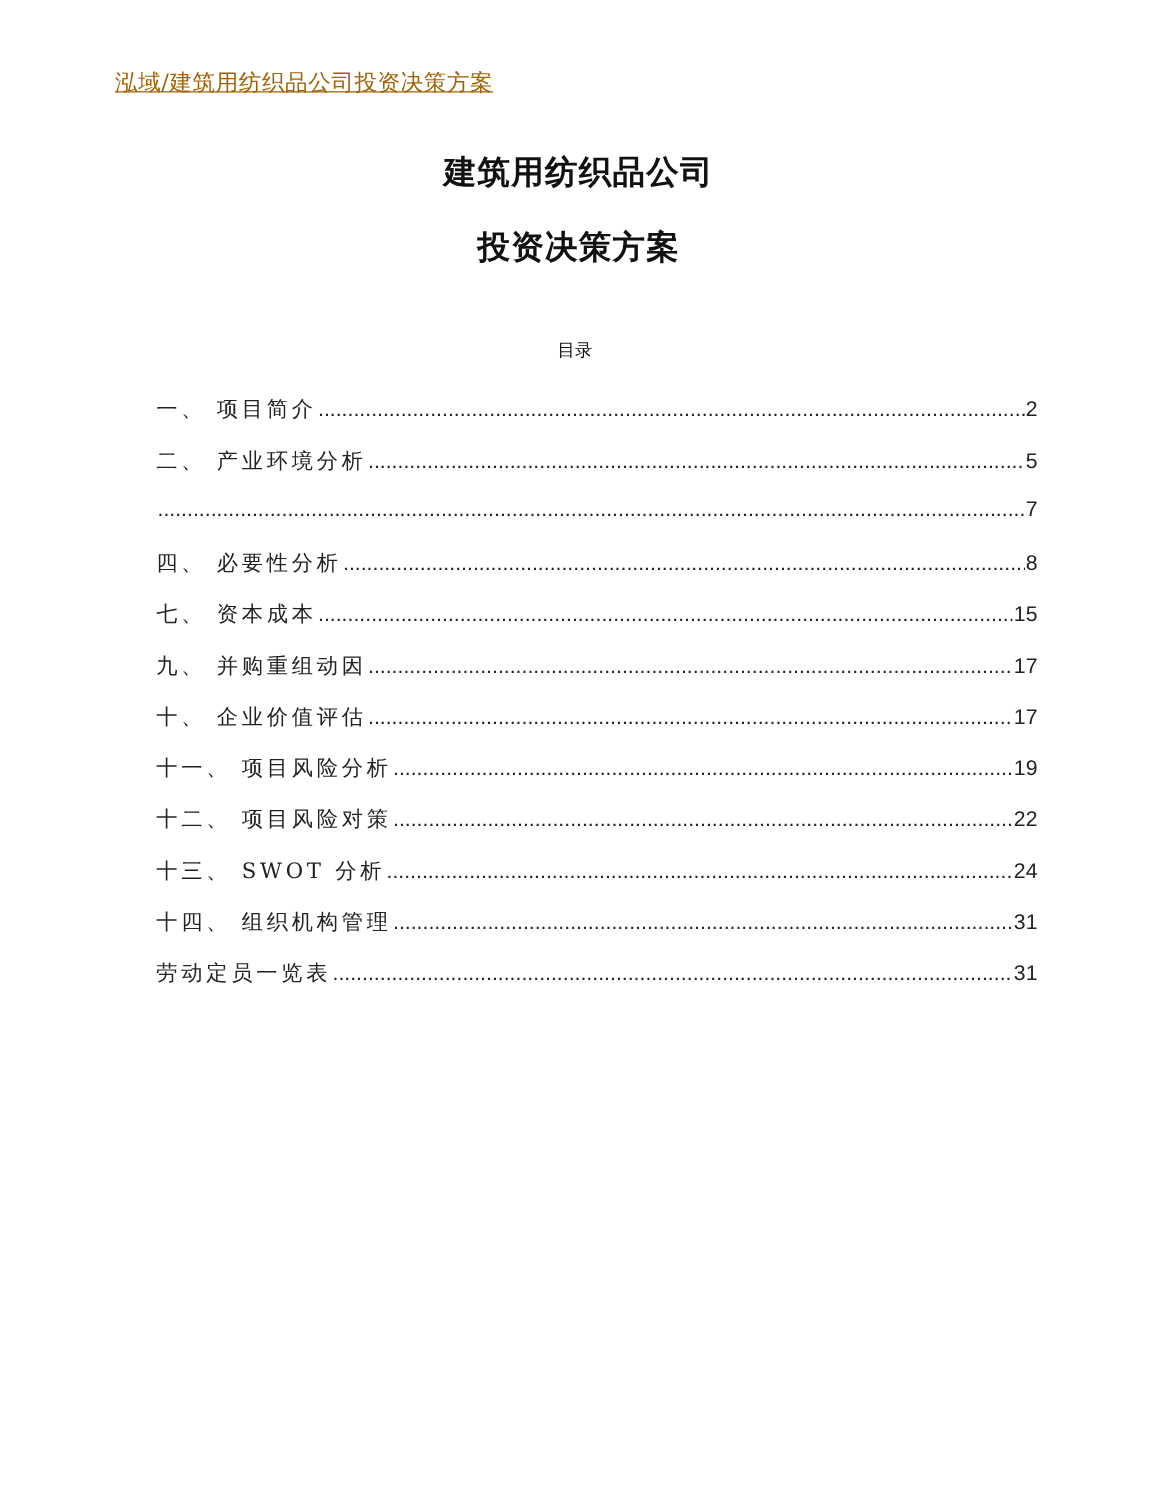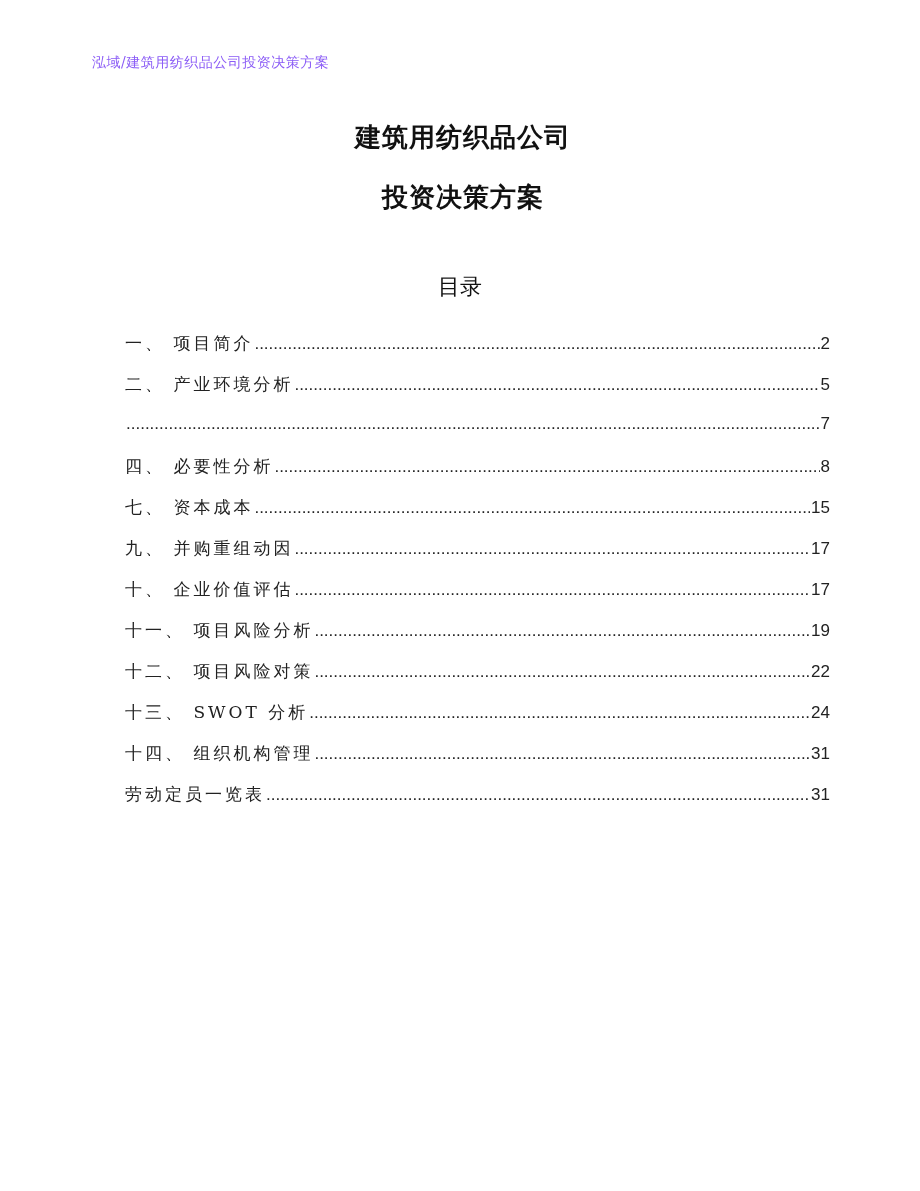--- a/index.html
+++ b/index.html
@@ -1,22 +1,22 @@
 <!DOCTYPE html>
 <html><head>
 <meta charset="utf-8">
 <style>
   html, body { margin: 0; padding: 0; background: #ffffff; }
   body { width: 920px; height: 1191px; position: relative; overflow: hidden; font-family: "DejaVu Sans", sans-serif; color: #1a1a1a; }
-  .running-header { position: absolute; left: 92px; top: 54px; font-size: 14px; color: #8b5cf6; letter-spacing: 0.5px; font-family: "DejaVu Serif", serif; }
+  .running-header { position: absolute; left: 92px; top: 54px; font-size: 18px; color: #a16207; letter-spacing: 0.5px; font-family: "DejaVu Serif", serif; text-decoration: underline; }
   .title-line { position: absolute; left: 3px; width: 920px; text-align: center; font-weight: bold; font-size: 26px; color: #111; letter-spacing: 1px; }
   .title-1 { top: 120px; }
   .title-2 { top: 180px; }
-  .toc-heading { position: absolute; left: 0; width: 920px; top: 272px; text-align: center; font-size: 22px; color: #111; font-family: "DejaVu Serif", serif; }
-  .toc { position: absolute; left: 125px; top: 332px; width: 705px; }
+  .toc-heading { position: absolute; left: 0; width: 920px; top: 272px; text-align: center; font-size: 14px; color: #111; font-family: "DejaVu Serif", serif; }
+  .toc { position: absolute; left: 125px; top: 316px; width: 705px; }
   .toc-row { display: flex; align-items: baseline; height: 41px; font-size: 17px; }
   .toc-label { white-space: nowrap; letter-spacing: 3px; font-family: "DejaVu Serif", serif; color: #222; }
   .toc-dots { flex: 1; overflow: hidden; white-space: nowrap; margin: 0 1px; color: #222; letter-spacing: 0px; font-family: "Liberation Sans", sans-serif; }
   .toc-dots::before { content: "......................................................................................................................................................................................................................................................"; }
   .toc-page { white-space: nowrap; font-family: "Liberation Sans", sans-serif; color: #222; }
 </style>
 </head>
 <body>
 
 <div class="running-header">泓域/建筑用纺织品公司投资决策方案</div>

